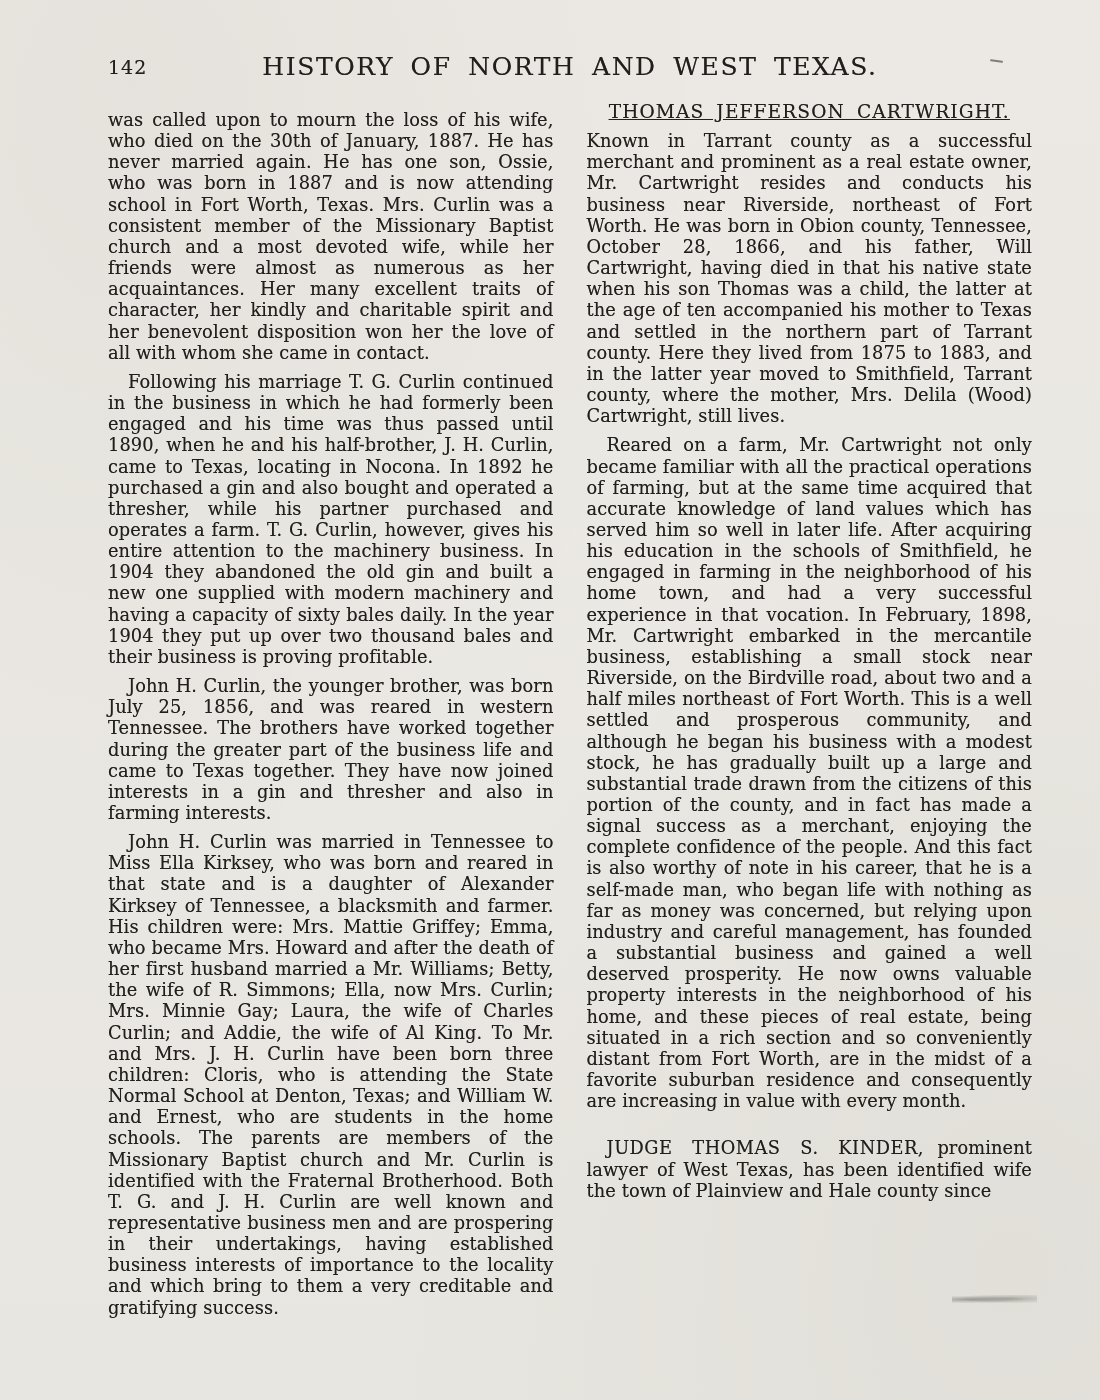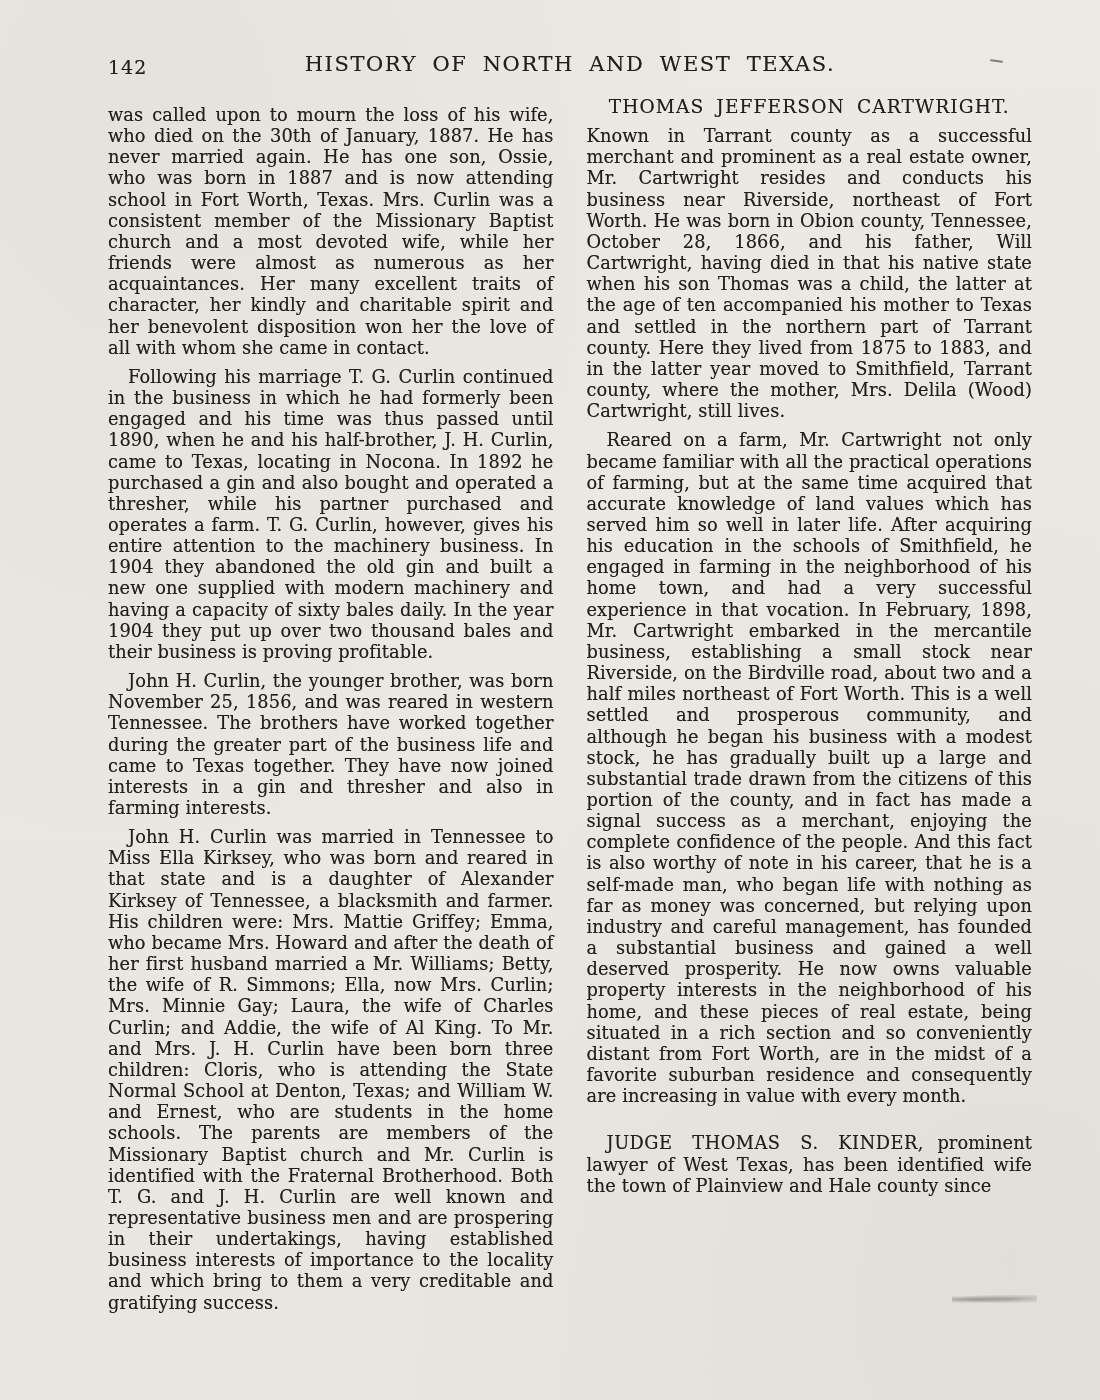--- a/index.html
+++ b/index.html
@@ -22,21 +22,21 @@
     position:relative;
     margin:0 60px 0 100px;
     padding-top:52px;
     text-align:center;
   }
   .page-number{
     position:absolute;left:8px;top:56px;
     font-size:19px;letter-spacing:1px;
   }
   .running-title{
-    font-size:21px;letter-spacing:1.6px;word-spacing:7px;
+    font-size:25px;letter-spacing:1.6px;word-spacing:7px;
     white-space:nowrap;
   }
   .columns{
     display:flex;gap:17px;
     margin:20px 60px 0 100px;
   }
   .col{
     width:462px;
     text-align:justify;
     font-size:17.8px;
@@ -44,20 +44,21 @@
     letter-spacing:0.1px;
   }
   .para{margin:8px;padding:0;}
   .para.indent{text-indent:20px;}
   .article-heading{
     margin:0;padding:0;
     font-size:18.6px;font-weight:normal;
     text-align:center;text-indent:0;
     letter-spacing:1.1px;word-spacing:5px;
     white-space:nowrap;
+    text-decoration:underline;
   }
   .caps{word-spacing:6px;letter-spacing:0.5px;}
   .next-article{margin-top:26px;}
   .speck{
     position:absolute;background:rgba(40,38,34,0.55);
     border-radius:1px;
   }
   .speck-dash{left:990px;top:60px;width:13px;height:2px;transform:rotate(8deg);}
   .smudge{
     position:absolute;left:952px;top:1295px;width:85px;height:9px;
@@ -76,21 +77,21 @@
 
   <header class="page-header">
     <span class="page-number">142</span>
     <span class="running-title">HISTORY OF NORTH AND WEST TEXAS.</span>
   </header>
 
   <main class="columns">
     <section class="col" id="left-col">
         <p class="para">was called upon to mourn the loss of his wife, who died on the 30th of January, 1887. He has never married again. He has one son, Ossie, who was born in 1887 and is now attending school in Fort Worth, Texas. Mrs. Curlin was a consistent member of the Missionary Baptist church and a most devoted wife, while her friends were almost as numerous as her acquaintances. Her many excellent traits of character, her kindly and charitable spirit and her benevolent disposition won her the love of all with whom she came in contact.</p>
         <p class="para indent">Following his marriage T. G. Curlin continued in the business in which he had formerly been engaged and his time was thus passed until 1890, when he and his half-brother, J. H. Curlin, came to Texas, locating in Nocona. In 1892 he purchased a gin and also bought and operated a thresher, while his partner purchased and operates a farm. T. G. Curlin, however, gives his entire attention to the machinery business. In 1904 they abandoned the old gin and built a new one supplied with modern machinery and having a capacity of sixty bales daily. In the year 1904 they put up over two thousand bales and their business is proving profitable.</p>
-        <p class="para indent">John H. Curlin, the younger brother, was born November 25, 1856, and was reared in western Tennessee. The brothers have worked together during the greater part of the business life and came to Texas together. They have now joined interests in a gin and thresher and also in farming interests.</p>
+        <p class="para indent">John H. Curlin, the younger brother, was born July 25, 1856, and was reared in western Tennessee. The brothers have worked together during the greater part of the business life and came to Texas together. They have now joined interests in a gin and thresher and also in farming interests.</p>
         <p class="para indent">John H. Curlin was married in Tennessee to Miss Ella Kirksey, who was born and reared in that state and is a daughter of Alexander Kirksey of Tennessee, a blacksmith and farmer. His children were: Mrs. Mattie Griffey; Emma, who became Mrs. Howard and after the death of her first husband married a Mr. Williams; Betty, the wife of R. Simmons; Ella, now Mrs. Curlin; Mrs. Minnie Gay; Laura, the wife of Charles Curlin; and Addie, the wife of Al King. To Mr. and Mrs. J. H. Curlin have been born three children: Cloris, who is attending the State Normal School at Denton, Texas; and William W. and Ernest, who are students in the home schools. The parents are members of the Missionary Baptist church and Mr. Curlin is identified with the Fraternal Brotherhood. Both T. G. and J. H. Curlin are well known and representative business men and are prospering in their undertakings, having established business interests of importance to the locality and which bring to them a very creditable and gratifying success.</p>
       </section>
 
     <section class="col">
       <h2 class="article-heading">THOMAS JEFFERSON CARTWRIGHT.</h2>
       <div id="right-paras">
           <p class="para">Known in Tarrant county as a successful merchant and prominent as a real estate owner, Mr. Cartwright resides and conducts his business near Riverside, northeast of Fort Worth. He was born in Obion county, Tennessee, October 28, 1866, and his father, Will Cartwright, having died in that his native state when his son Thomas was a child, the latter at the age of ten accompanied his mother to Texas and settled in the northern part of Tarrant county. Here they lived from 1875 to 1883, and in the latter year moved to Smithfield, Tarrant county, where the mother, Mrs. Delila (Wood) Cartwright, still lives.</p>
           <p class="para indent">Reared on a farm, Mr. Cartwright not only became familiar with all the practical operations of farming, but at the same time acquired that accurate knowledge of land values which has served him so well in later life. After acquiring his education in the schools of Smithfield, he engaged in farming in the neighborhood of his home town, and had a very successful experience in that vocation. In February, 1898, Mr. Cartwright embarked in the mercantile business, establishing a small stock near Riverside, on the Birdville road, about two and a half miles northeast of Fort Worth. This is a well settled and prosperous community, and although he began his business with a modest stock, he has gradually built up a large and substantial trade drawn from the citizens of this portion of the county, and in fact has made a signal success as a merchant, enjoying the complete confidence of the people. And this fact is also worthy of note in his career, that he is a self-made man, who began life with nothing as far as money was concerned, but relying upon industry and careful management, has founded a substantial business and gained a well deserved prosperity. He now owns valuable property interests in the neighborhood of his home, and these pieces of real estate, being situated in a rich section and so conveniently distant from Fort Worth, are in the midst of a favorite suburban residence and consequently are increasing in value with every month.</p>
         </div>
       <p class="para indent next-article"><span class="caps">JUDGE THOMAS S. KINDER,</span><span> prominent lawyer of West Texas, has been identified wife the town of Plainview and Hale county since</span></p>

